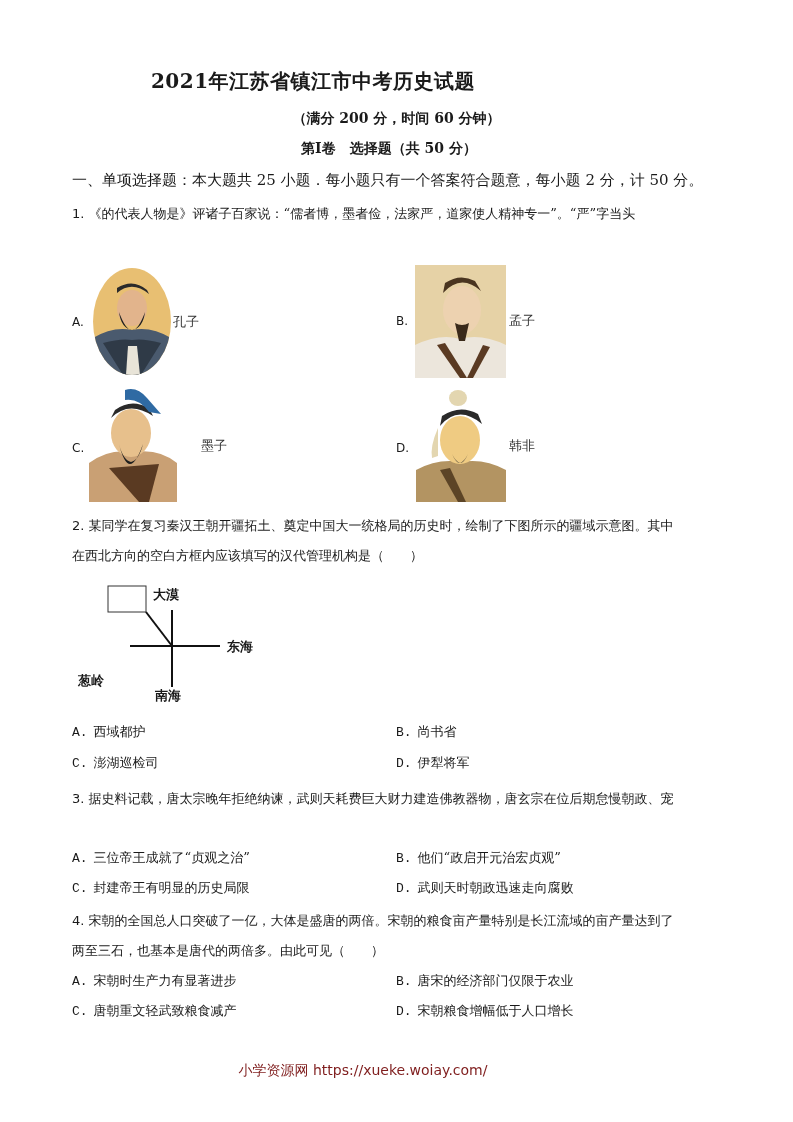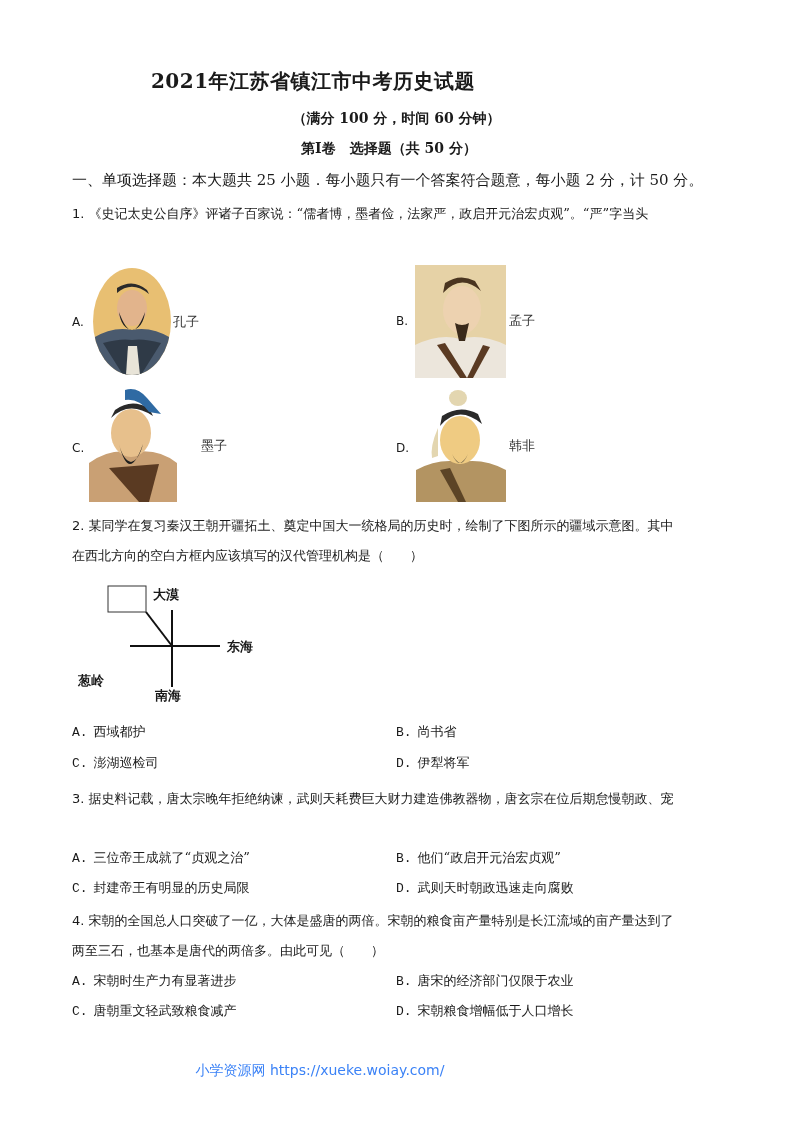--- a/index.html
+++ b/index.html
@@ -9,33 +9,33 @@
   .title { left: 0; width: 626px; top: 68px; text-align: center; font-size: 20px; font-weight: bold; letter-spacing: 0.5px; }
   .sub1 { left: 0; width: 793px; top: 110px; text-align: center; font-size: 14px; font-weight: bold; }
   .sub2 { left: 0; width: 778px; top: 140px; text-align: center; font-size: 14px; font-weight: bold; }
   .section { left: 72px; top: 171px; font-size: 15px; font-weight: normal; white-space: nowrap; }
   .q { left: 72px; width: 652px; font-size: 13px; line-height: 30px; }
   .qnum { font-family: "DejaVu Sans", "Liberation Sans", sans-serif; }
   .opt { font-size: 13px; white-space: nowrap; }
   .opt .letter { font-family: "Liberation Mono", "DejaVu Sans Mono", monospace; margin-right: 6px; }
   .img-label { font-family: "DejaVu Sans", "Liberation Sans", sans-serif; font-size: 12px; }
   .name-label { font-size: 13px; color: #333; }
-  .footer { left: 0; width: 640px; top: 1062px; text-align: center; font-family: "DejaVu Sans", "Liberation Sans", sans-serif; font-size: 14px; color: #3b82f6; }
+  .footer { left: 0; width: 640px; top: 1062px; text-align: center; font-family: "DejaVu Sans", "Liberation Sans", sans-serif; font-size: 14px; color: #7f1d1d; padding-left: 43px; }
   .diag-label { font-size: 13px; font-weight: bold; font-family: "DejaVu Serif", serif; }
 </style>
 </head>
 <body>
 
 <div class="abs title">2021年江苏省镇江市中考历史试题</div>
-<div class="abs sub1">（满分 100 分，时间 60 分钟）</div>
+<div class="abs sub1">（满分 200 分，时间 60 分钟）</div>
 <div class="abs sub2">第Ⅰ卷　选择题（共 50 分）</div>
 <div class="abs section">一、单项选择题：本大题共 25 小题．每小题只有一个答案符合题意，每小题 2 分，计 50 分。</div>
 
 <div class="abs q" style="top:199px;">
-  <div><span class="qnum">1.</span>&nbsp;<span>《史记太史公自序》评诸子百家说：“儒者博，墨者俭，法家严，政启开元治宏贞观”。“严”字当头</span></div>
+  <div><span class="qnum">1.</span>&nbsp;<span>《的代表人物是》评诸子百家说：“儒者博，墨者俭，法家严，道家使人精神专一”。“严”字当头</span></div>
 </div>
 
 <div class="abs" style="left:72px;top:265px;width:300px;height:112px;">
   <span class="abs img-label" style="left:0;top:50px;">A.</span>
   <svg class="abs" style="left:21px;top:3px;" width="78" height="107" viewBox="0 0 78 107">
     <defs>
         <clipPath id="ov">
           <ellipse cx="39" cy="53.5" rx="39" ry="53.5"></ellipse>
         </clipPath>
       </defs>

